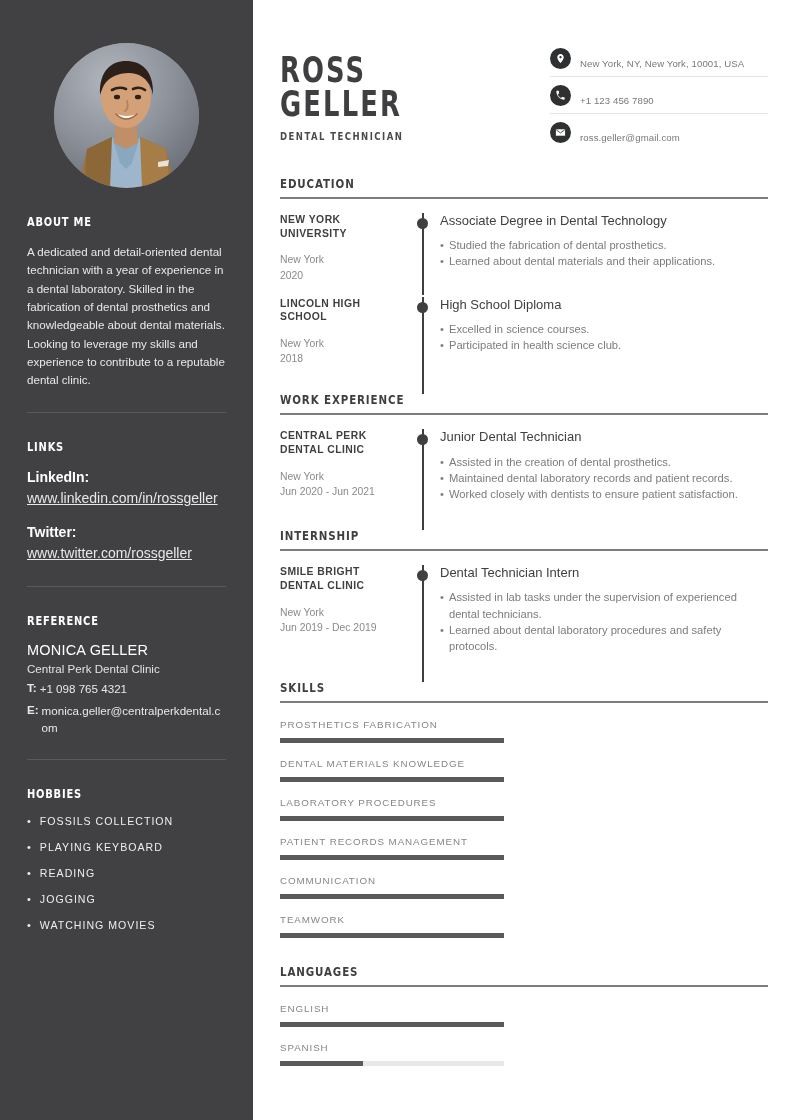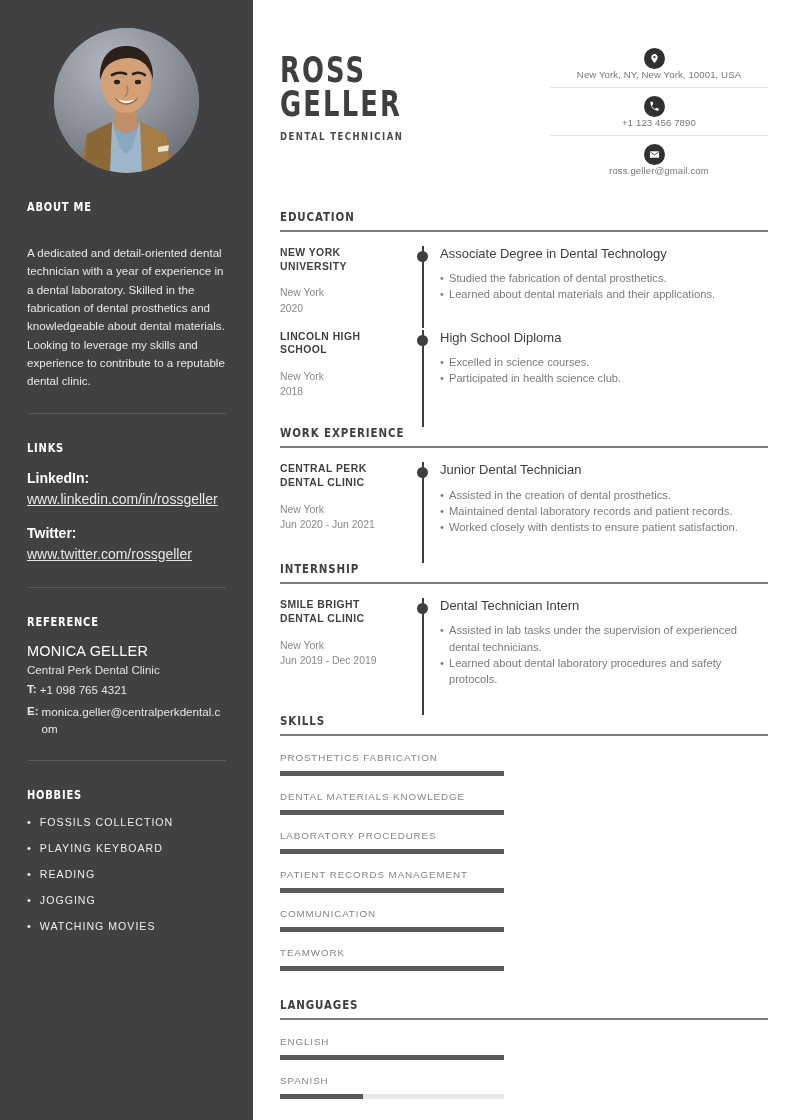--- a/index.html
+++ b/index.html
@@ -8,41 +8,41 @@
     background: #ffffff;
     font-family: "Liberation Sans", sans-serif;
     -webkit-font-smoothing: antialiased;
   }
   .page { position: relative; width: 794px; height: 1120px; display: flex; overflow: hidden; }
 
   
   .sidebar {
     width: 253px; min-width: 253px; height: 1120px;
     background: #414042;
-    padding: 1px 27px;
+    padding: 16px 27px;
     color: #ffffff;
     position: relative;
   }
   .photo-wrap { padding-top: 27px; display: flex; justify-content: center; }
   .photo {
     width: 145px; height: 145px; border-radius: 50%;
     overflow: hidden; position: relative;
     background: radial-gradient(circle at 38% 28%, #a9adb5 0%, #8e939c 45%, #6f747d 100%);
   }
   .photo svg { display: block; width: 145px; height: 145px; }
 
   .side-section { margin-top: 26px; }
   .side-h {
     font-family: "DejaVu Sans Condensed", "Liberation Sans Narrow", "Liberation Sans", sans-serif;
     font-weight: 700; font-size: 12.5px; letter-spacing: 0.9px;
     color: #ffffff; text-transform: uppercase;
     transform: scaleX(0.88); transform-origin: left center;
   }
   .side-body {
-    margin-top: 30px; font-size: 11.6px; line-height: 1.58;
+    margin-top: 14px; font-size: 11.6px; line-height: 1.58;
     color: #e8e8e9; font-weight: 400;
   }
   .divider { height: 1px; background: #5b595c; margin: 22px 0 0 0; }
 
   .link-block { margin-top: 13px; font-size: 14px; line-height: 1.5; }
   .link-label { font-weight: 700; color: #ffffff; }
   .link-url { color: #e8e8e9; text-decoration: underline; display: block; }
 
   .ref-name { font-size: 14.5px; color: #ffffff; margin-top: 14px; letter-spacing: .2px; }
   .ref-org { font-size: 11.6px; color: #e3e3e4; margin-top: 4px; }
@@ -65,21 +65,21 @@
     letter-spacing: 2.6px; color: #3f3f41;
     transform: scaleX(0.82); transform-origin: left center;
   }
   .role {
     font-family: "DejaVu Sans Condensed", "Liberation Sans Narrow", "Liberation Sans", sans-serif;
     font-weight: 700; font-size: 11px; letter-spacing: 1.7px;
     color: #4b4b4d; margin-top: 9px;
     transform: scaleX(0.86); transform-origin: left center;
   }
   .contacts { margin-left: auto; width: 218px; padding-top: 4px; }
-  .crow { display: flex; align-items: center; padding: 8px 0 7px 0; border-bottom: 1px solid #e4e4e4; flex-direction: column; }
+  .crow { display: flex; align-items: flex-end; padding: 8px 0 7px 0; border-bottom: 1px solid #e4e4e4; }
   .crow:last-child { border-bottom: none; }
   .cicon {
     width: 21px; height: 21px; border-radius: 50%; background: #2f3032;
     display: flex; align-items: center; justify-content: center;
     margin-right: 9px; flex: 0 0 21px;
   }
   .cicon svg { display: block; }
   .ctext { font-size: 9.6px; color: #78787a; letter-spacing: .1px; }
 
   .sec { margin-top: 26px; }

